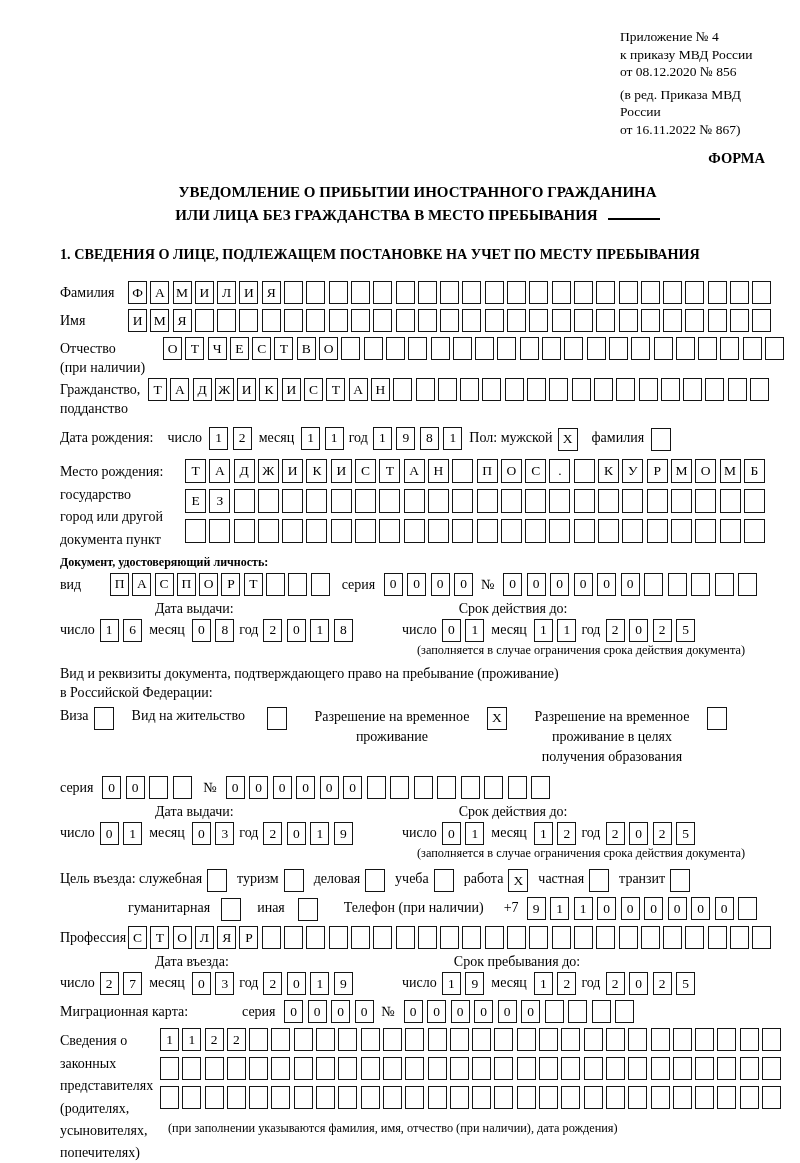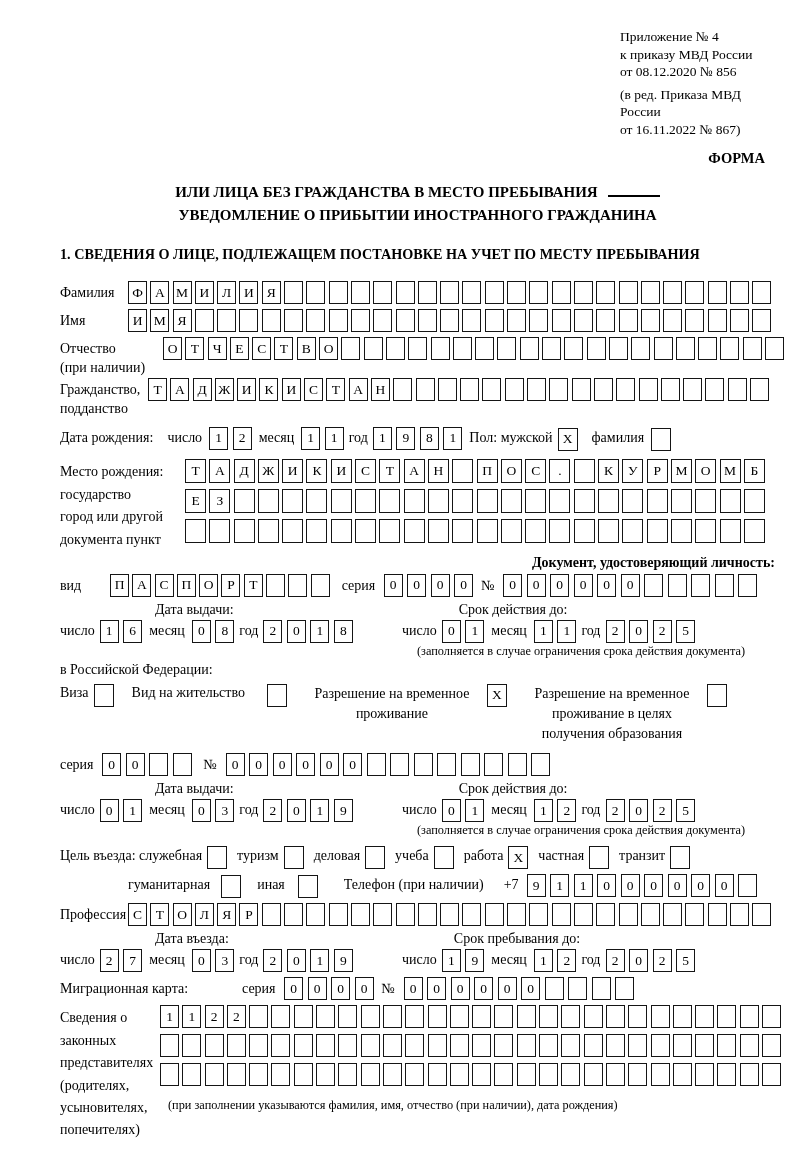--- a/index.html
+++ b/index.html
@@ -27,21 +27,21 @@
   .r-firstname{margin-top:5px;}
   .r-patron{margin-top:5px;}
   .r-citizen{margin-top:0;}
   .w68{width:68px;} .w103{width:103px;} .w88{width:88px;}
   .r-birth{margin-top:8px;display:flex;align-items:flex-start;}
   .r-birth .t{margin-top:3px;}
   .gapL{margin-left:14px;} .gapS{margin-left:7px;} .gapXS{margin-left:5px;}
   .r-bplace{margin-top:8px;}
   .bplabel{width:125px;flex:none;line-height:1.62;margin-top:2px;}
   .bpcol{display:flex;flex-direction:column;gap:6px;}
-  .doc-h{margin-top:3px;text-align:right;font-weight:bold;font-size:14px;}
+  .doc-h{margin-top:3px;text-align:left;font-weight:bold;font-size:12px;}
   .r-vid{margin-top:3px;}
   .dates-labels{display:flex;margin-top:5px;font-size:14px;}
   .dl-left{margin-left:95px;}
   .dl-right{margin-left:225px;}
   .dates-row{display:flex;margin-top:2px;}
   .dgroup{display:flex;align-items:flex-start;}
   .dgroup .t{margin-top:3px;}
   .dg-right{margin-left:auto;margin-right:80px;}
   .note-r{text-align:right;padding-right:30px;font-size:12.3px;margin-top:1px;}
   .permit-t{margin-top:8px;font-size:14px;}
@@ -69,24 +69,24 @@
     <div>Приложение № 4</div>
     <div>к приказу МВД России</div>
     <div>от 08.12.2020 № 856</div>
     <div class="rev">(в ред. Приказа МВД России</div>
     <div>от 16.11.2022 № 867)</div>
   </div>
 
   <div class="forma">ФОРМА</div>
 
   <div class="title">
+    <div>УВЕДОМЛЕНИЕ О ПРИБЫТИИ ИНОСТРАННОГО ГРАЖДАНИНА</div>
     <div>
       <span>ИЛИ ЛИЦА БЕЗ ГРАЖДАНСТВА В МЕСТО ПРЕБЫВАНИЯ</span><span class="uline"></span>
     </div>
-    <div>УВЕДОМЛЕНИЕ О ПРИБЫТИИ ИНОСТРАННОГО ГРАЖДАНИНА</div>
   </div>
 
   <div class="sec">1. СВЕДЕНИЯ О ЛИЦЕ, ПОДЛЕЖАЩЕМ ПОСТАНОВКЕ НА УЧЕТ ПО МЕСТУ ПРЕБЫВАНИЯ</div>
 
   <div class="frow r-surname">
     <div class="flabel w68">Фамилия</div>
     <div class="cells">
         <span class="cell">Ф</span>
         <span class="cell">А</span>
         <span class="cell">М</span>
@@ -420,20 +420,21 @@
       <span class="cells dcells gapXS">
           <span class="cell">2</span>
           <span class="cell">0</span>
           <span class="cell">2</span>
           <span class="cell">5</span>
         </span>
     </div>
   </div>
   <div class="note-r">(заполняется в случае ограничения срока действия документа)</div>
 
+  <div class="permit-t">Вид и реквизиты документа, подтверждающего право на пребывание (проживание)</div>
   <div class="permit-t permit-t2">в Российской Федерации:</div>
 
   <div class="frow r-permit">
     <span class="flabel" style="margin-top:1px;">Виза</span>
     <span class="cbox gapXS"></span>
     <span class="flabel" style="margin-left:18px;margin-top:1px;">Вид на жительство</span>
     <span class="cbox" style="margin-left:22px;"></span>
     <span class="plabel" style="margin-left:16px;">Разрешение на временное проживание</span>
     <span class="cbox" style="margin-left:6px;">X</span>
     <span class="plabel" style="margin-left:16px;">Разрешение на временное проживание в целях получения образования</span>

